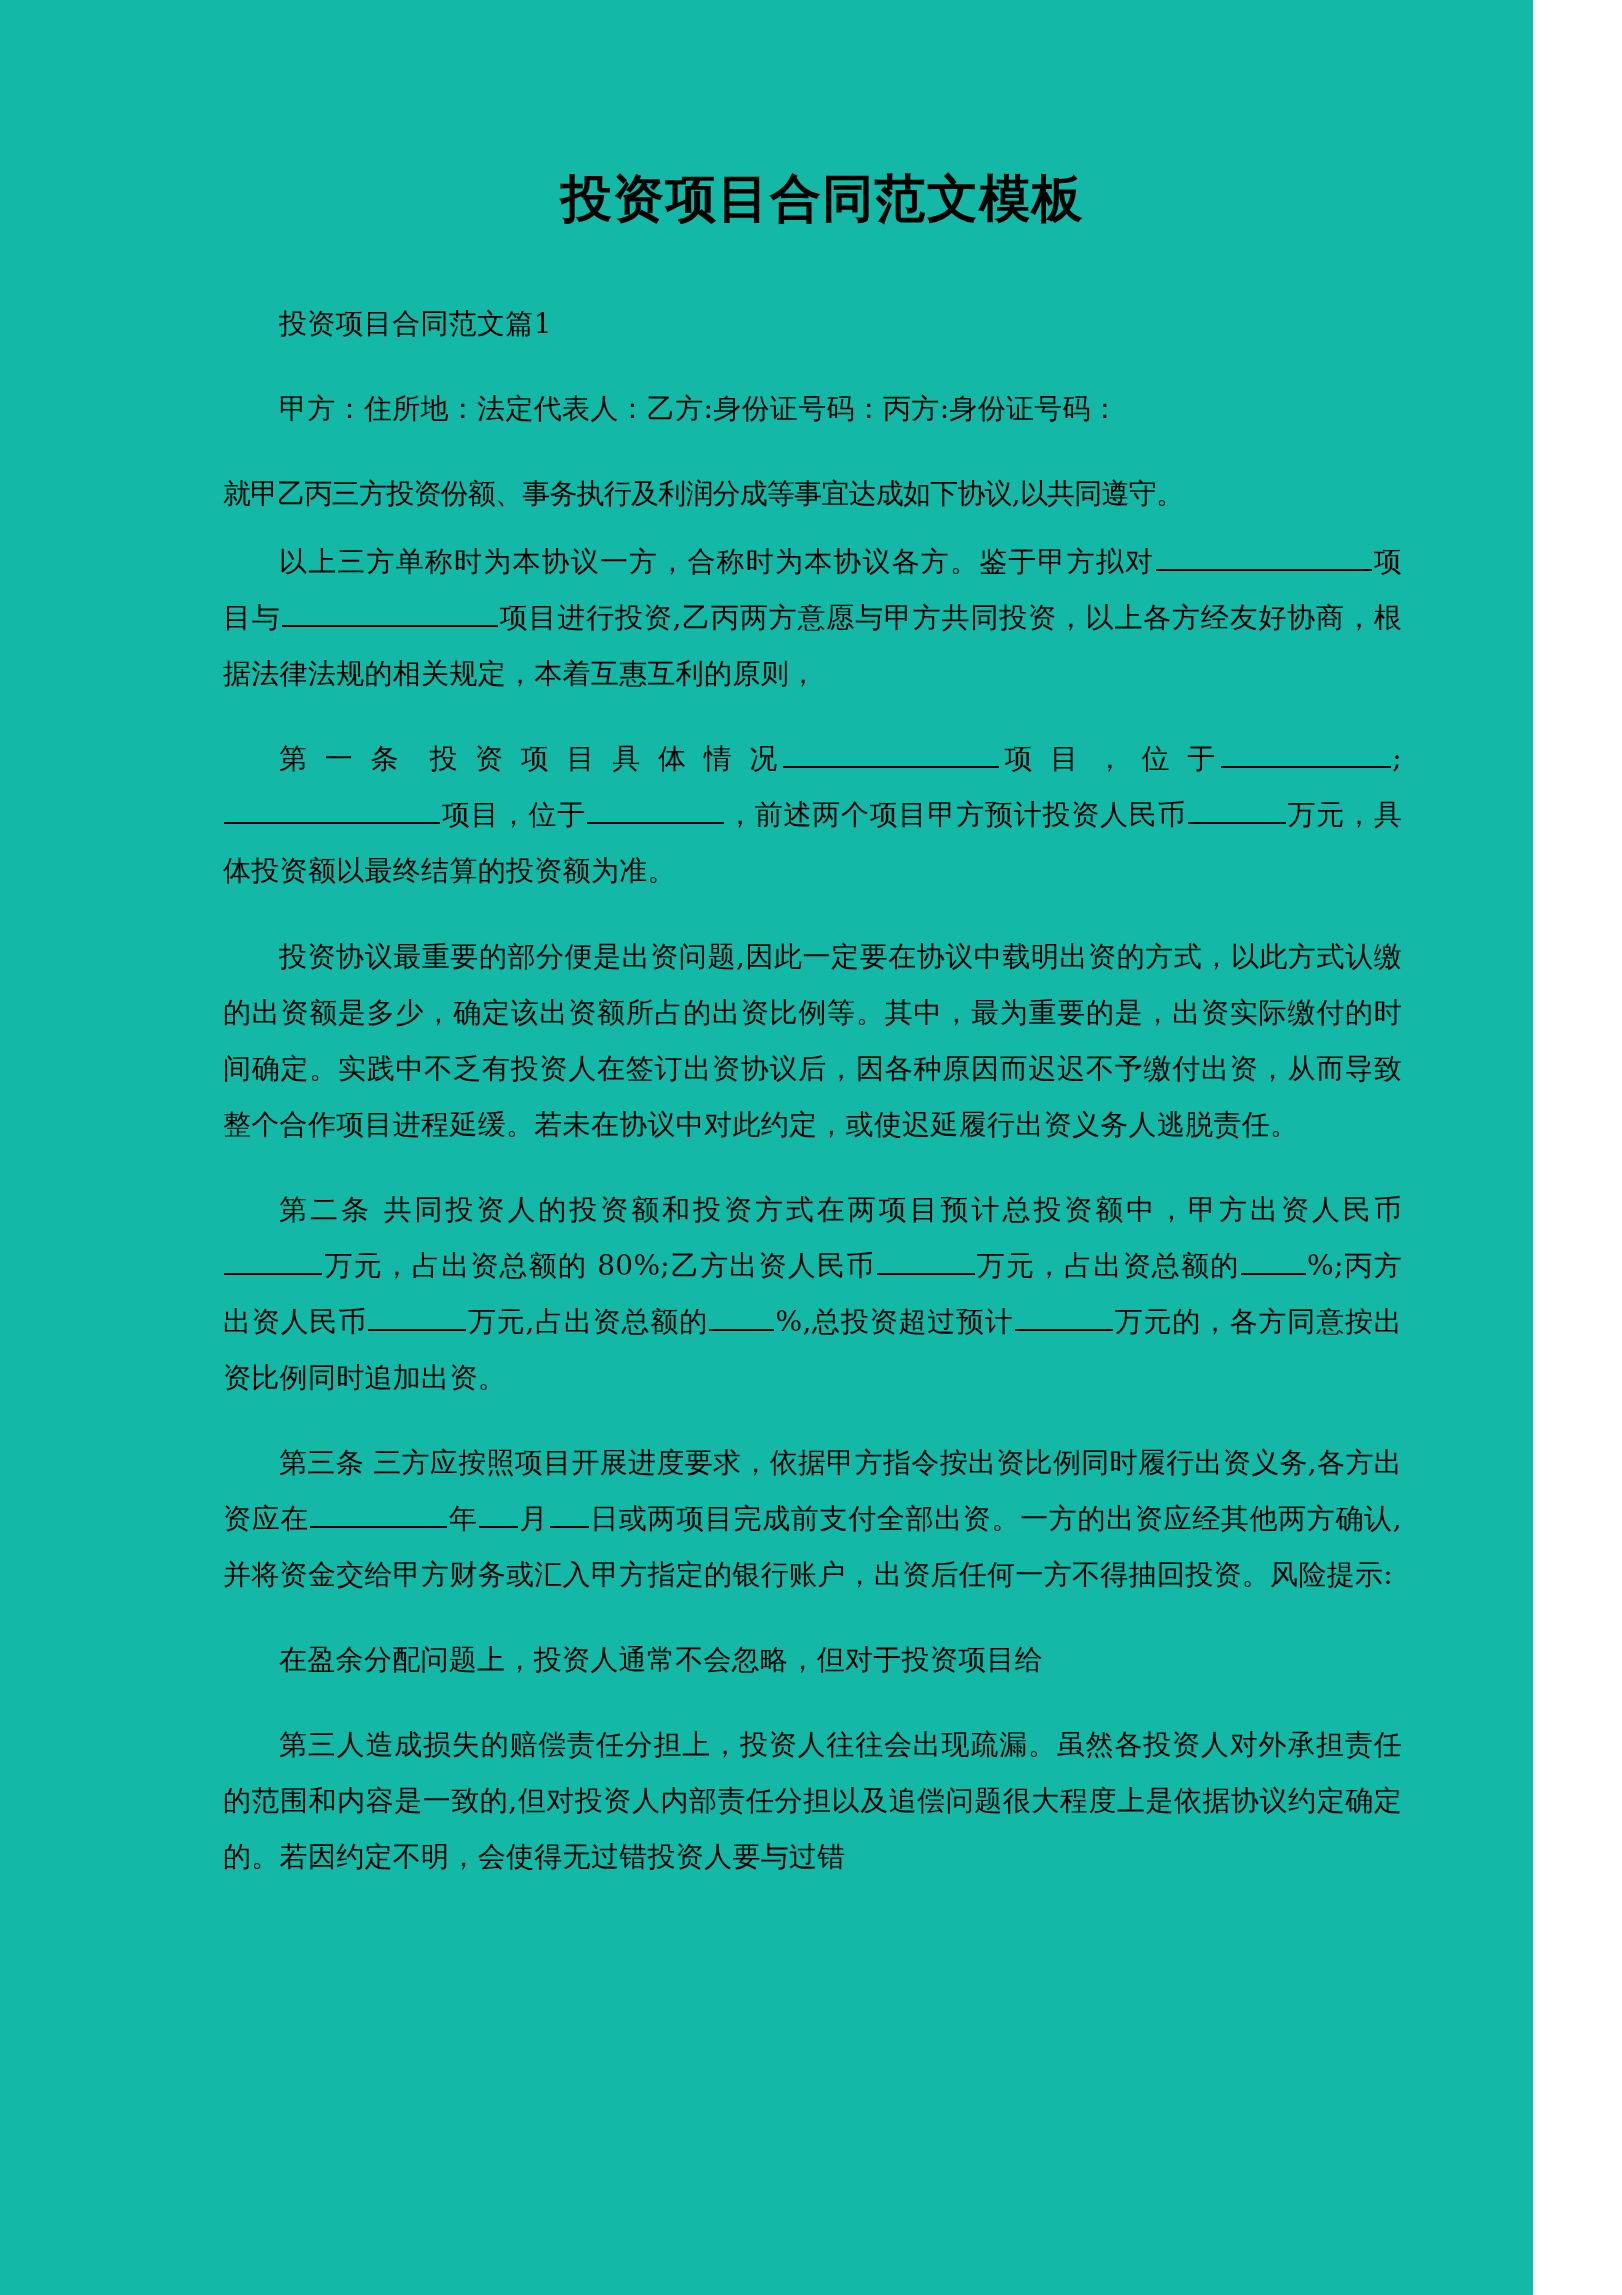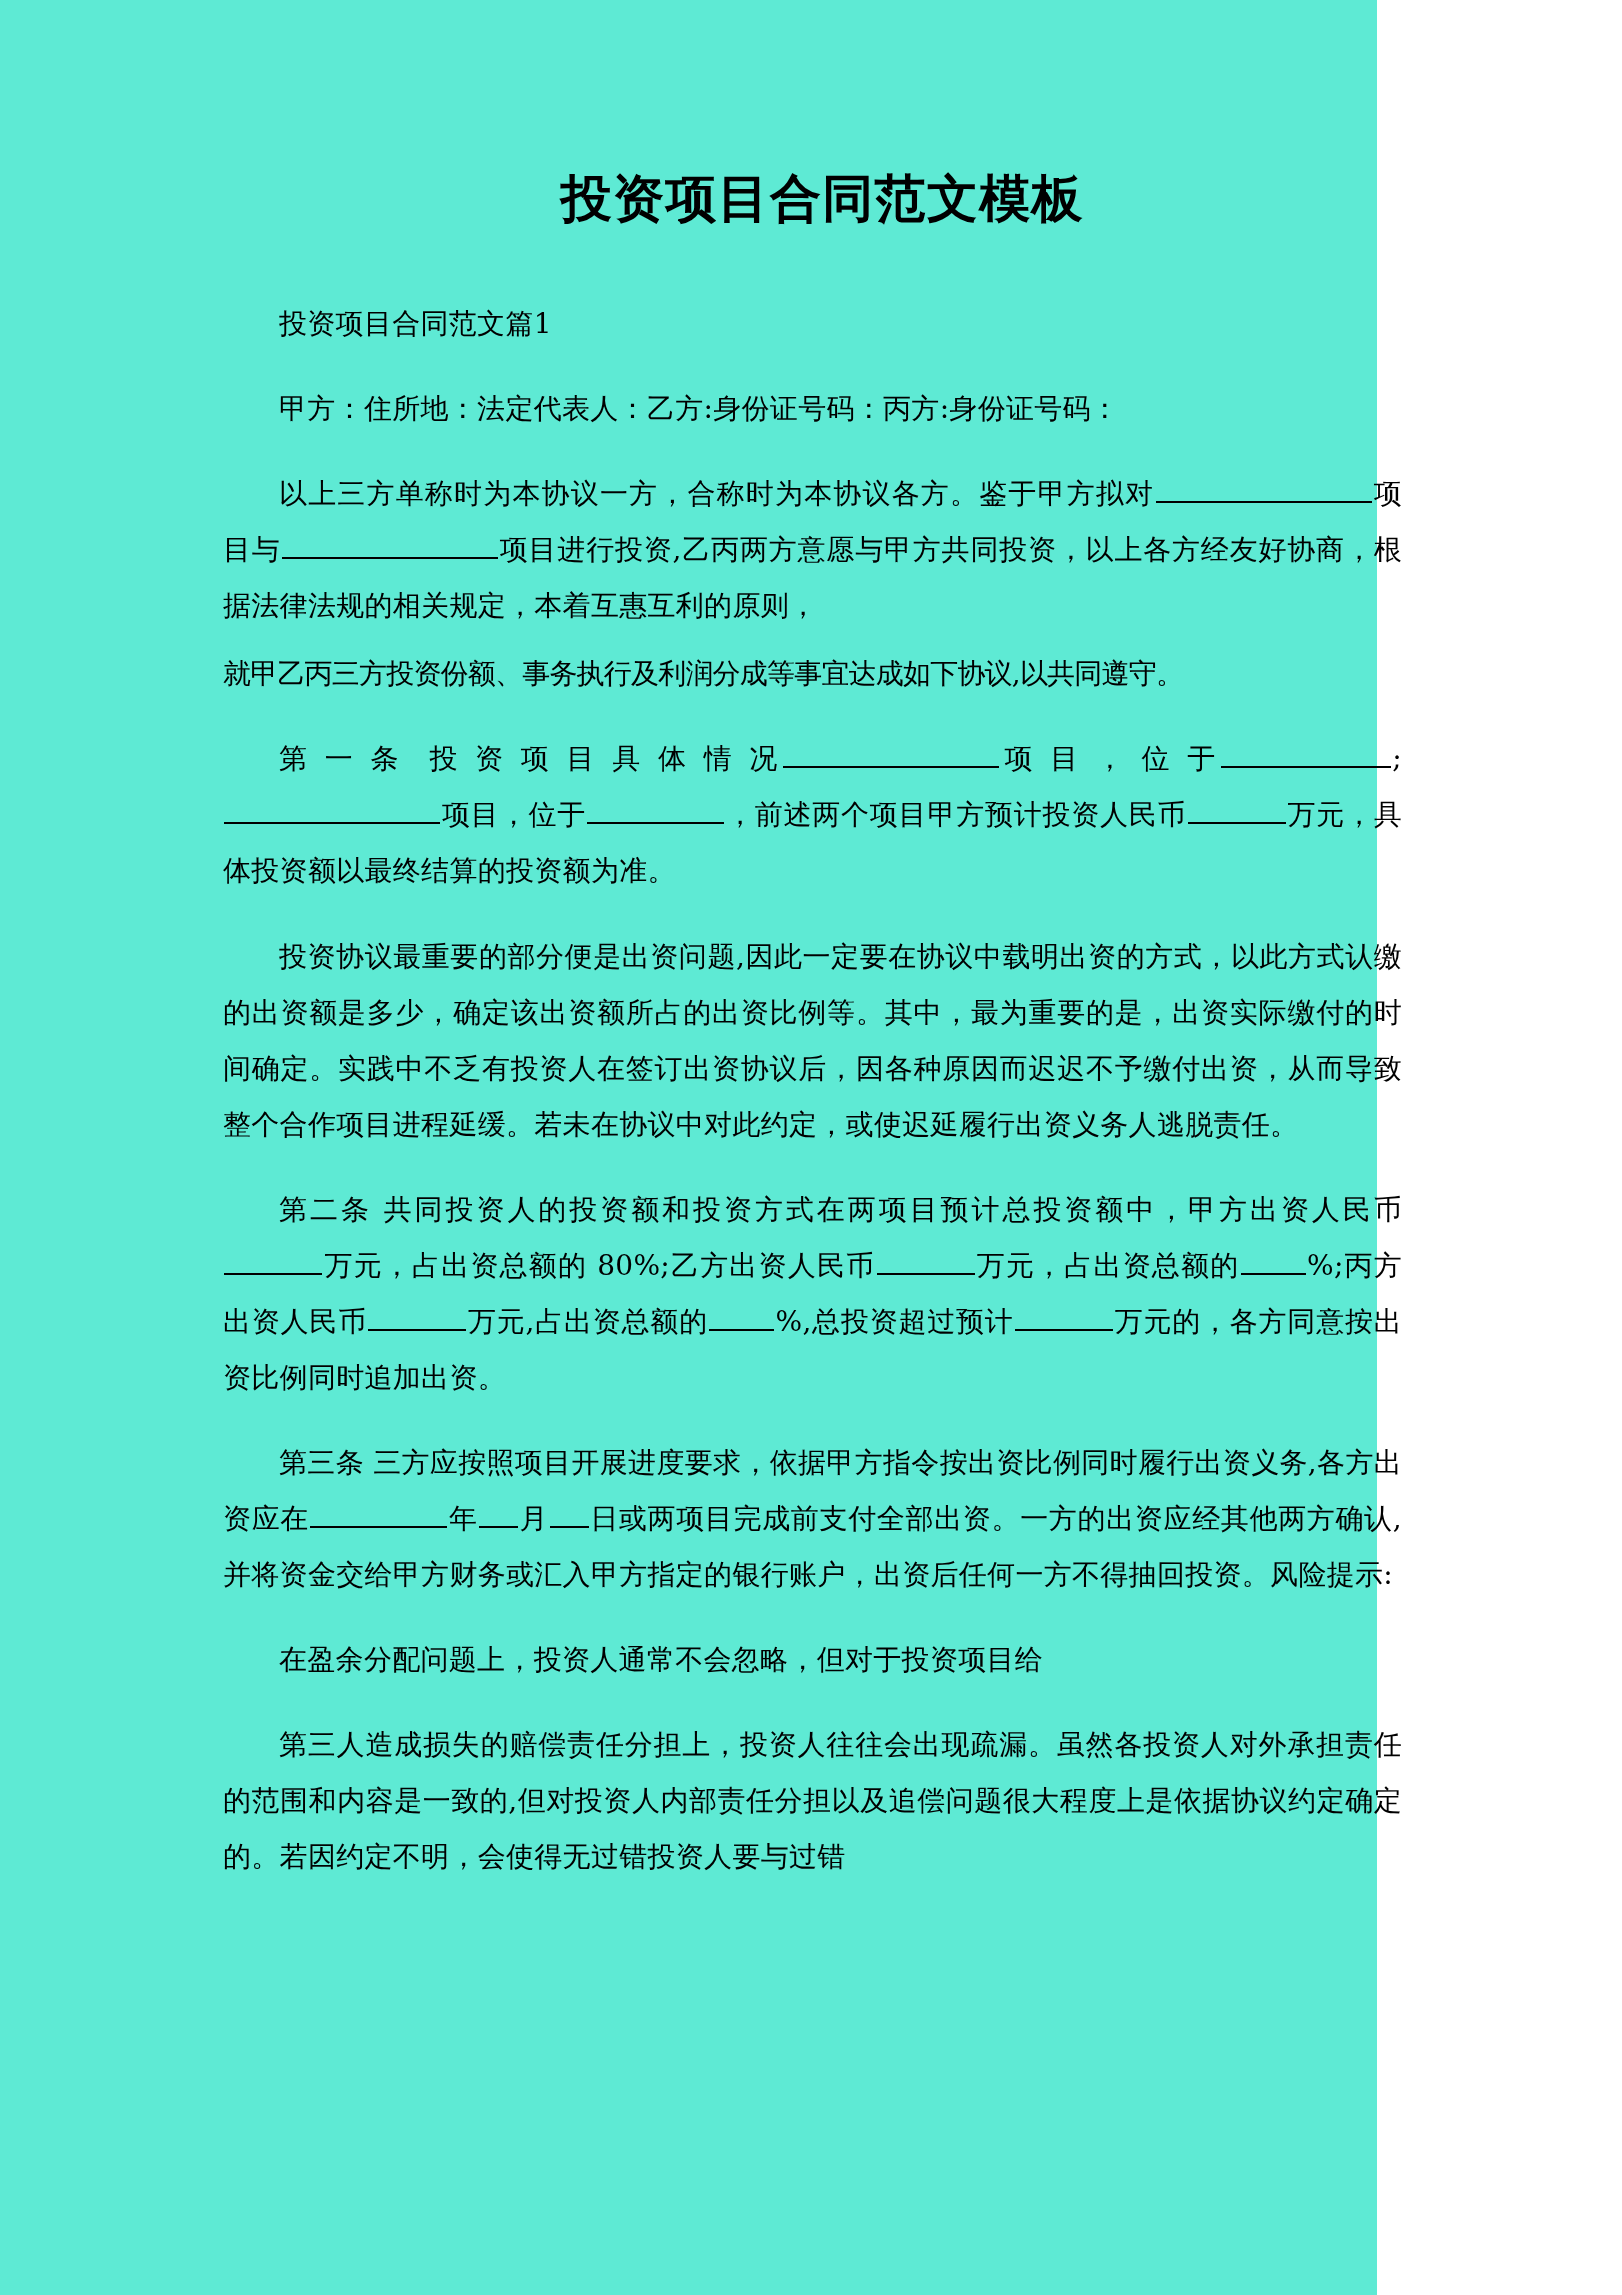--- a/index.html
+++ b/index.html
@@ -13,23 +13,23 @@
     font-family: "DejaVu Serif", "Liberation Serif", serif;
     color: #000000;
     position: relative;
     overflow: hidden;
   }
 
   .page {
     position: absolute;
     left: 0;
     top: 0;
-    width: 1377px;
+    width: 1533px;
     height: 2295px;
-    background: #5eead4;
+    background: #14b8a6;
     box-sizing: border-box;
   }
 
   .content {
     position: absolute;
     left: 211px;
     top: 164px;
     width: 1203px;
   }
 
@@ -88,23 +88,23 @@
     <h1 class="doc-title">投资项目合同范文模板</h1>
 
     <p class="para indent">投资项目合同范文篇1</p>
 
     <div class="gap-sm"></div>
 
     <p class="para indent">甲方：住所地：法定代表人：乙方:身份证号码：丙方:身份证号码：</p>
 
     <div class="gap-sm"></div>
 
+    <p class="para tight">就甲乙丙三方投资份额、事务执行及利润分成等事宜达成如下协议,以共同遵守。</p>
+
     <p class="para indent"><span>以上三方单称时为本协议一方，合称时为本协议各方。鉴于甲方拟对</span><span class="blank w5"></span><span>项目与</span><span class="blank w5"></span><span>项目进行投资,乙丙两方意愿与甲方共同投资，以上各方经友好协商，根据法律法规的相关规定，本着互惠互利的原则，</span></p>
-
-    <p class="para tight">就甲乙丙三方投资份额、事务执行及利润分成等事宜达成如下协议,以共同遵守。</p>
 
     <div class="gap-sm"></div>
 
     <p class="para indent"><span class="nowrap">第 一 条</span>&nbsp;&nbsp;<span>投 资 项 目 具 体 情 况</span><span class="blank w5"></span><span>项 目 ，  位 于</span><span class="blank w4"></span><span>;</span><span class="blank w5"></span><span>项目，位于</span><span class="blank w3"></span><span>，前述两个项目甲方预计投资人民币</span><span class="blank w2"></span><span>万元，具体投资额以最终结算的投资额为准。</span></p>
 
 
     <div class="gap-sm"></div>
 
     <p class="para indent">投资协议最重要的部分便是出资问题,因此一定要在协议中载明出资的方式，以此方式认缴的出资额是多少，确定该出资额所占的出资比例等。其中，最为重要的是，出资实际缴付的时间确定。实践中不乏有投资人在签订出资协议后，因各种原因而迟迟不予缴付出资，从而导致整个合作项目进程延缓。若未在协议中对此约定，或使迟延履行出资义务人逃脱责任。</p>
 

